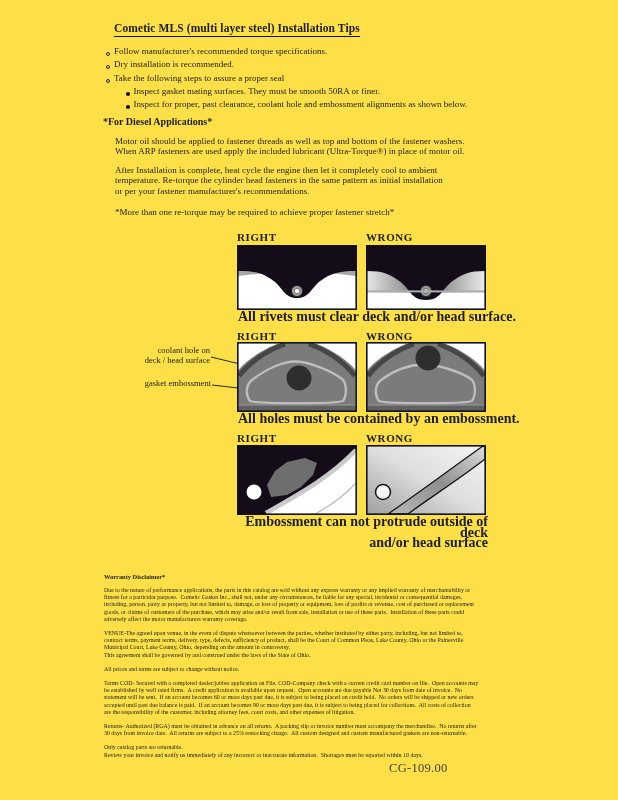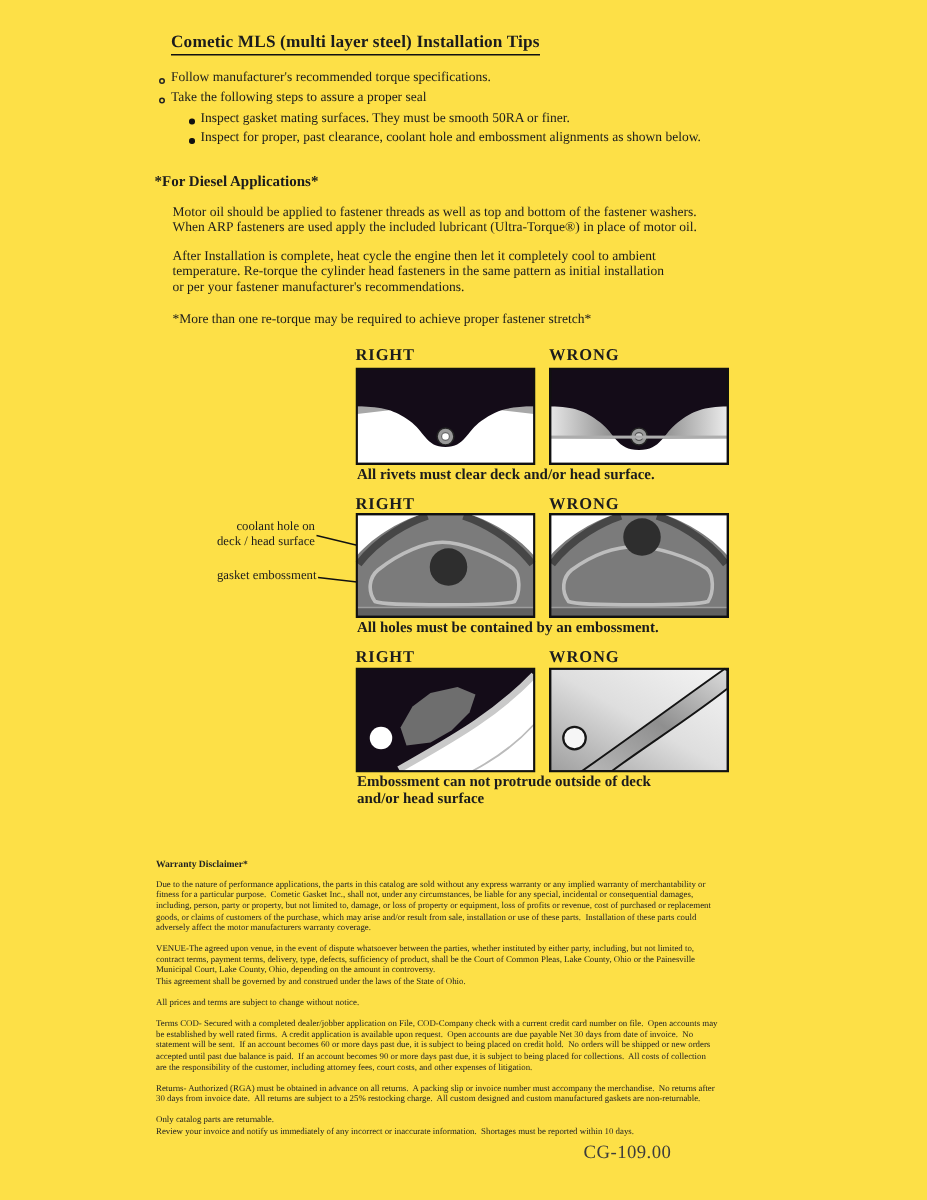--- a/index.html
+++ b/index.html
@@ -16,41 +16,45 @@
   .tips { position:absolute; left:106px; top:43px; font-size:9px; }
   .tip-item { display:flex; align-items:flex-end; height:13.2px; }
   .ring { width:4px; height:4px; border:1px solid #222; border-radius:50%; margin-right:4px; flex:none; }
   .dot  { width:3.6px; height:3.6px; background:#111; border-radius:50%; margin-right:4px; flex:none; }
   .sub  { margin-left:20px; }
   .diesel-heading { position:absolute; left:103px; top:116px; font-size:10px; font-weight:bold; }
   .para { position:absolute; left:115px; width:450px; font-size:9px; line-height:10.3px; white-space:pre-wrap; }
   #para1 { top:136px; } #para2 { top:165px; } #para3 { top:207px; }
   .col-label { position:absolute; width:120px; font-size:11px; font-weight:bold; letter-spacing:0.6px; }
   .dbox { position:absolute; width:120px; line-height:0; }
-  .caption { position:absolute; left:238px; font-size:10px; font-weight:bold; line-height:10.5px; white-space:pre-wrap; }
+  .caption { position:absolute; left:238px; font-size:14px; font-weight:bold; line-height:10.5px; white-space:pre-wrap;text-align:right; }
   .ann { position:absolute; font-size:8.5px; line-height:10px; text-align:right; white-space:pre-wrap; }
   #ann-coolant { left:104px; top:345px; width:106px; }
   #ann-emboss  { left:104px; top:378px; width:107px; }
   .leader-svg { position:absolute; left:104px; top:340px; width:210px; height:60px; overflow:visible; }
   .legal { position:absolute; left:104px; top:573px; width:470px; color:#232323; }
   .legal-heading { font-size:6.4px; font-weight:bold; margin-bottom:7px; }
   .legal-p { font-size:5.9px; line-height:7.2px; white-space:pre-wrap; margin-bottom:7px; }
   .page-number { position:absolute; left:389px; top:761px; font-size:12.5px; color:#3c3c3c; letter-spacing:0.3px; }
 </style>
 </head>
 <body>
 
 <div class="page">
 
   <div class="doc-title">Cometic MLS (multi layer steel) Installation Tips</div>
 
   <div class="tips">
     <div class="tip-item">
       <span class="ring"></span>
       <span>Follow manufacturer's recommended torque specifications.</span>
+    </div>
+    <div class="tip-item">
+      <span class="ring"></span>
+      <span>Dry installation is recommended.</span>
     </div>
     <div class="tip-item">
       <span class="ring"></span>
       <span>Take the following steps to assure a proper seal</span>
     </div>
     <div class="tip-item sub">
       <span class="dot"></span>
       <span>Inspect gasket mating surfaces.  They must be smooth 50RA or finer.</span>
     </div>
     <div class="tip-item sub">

